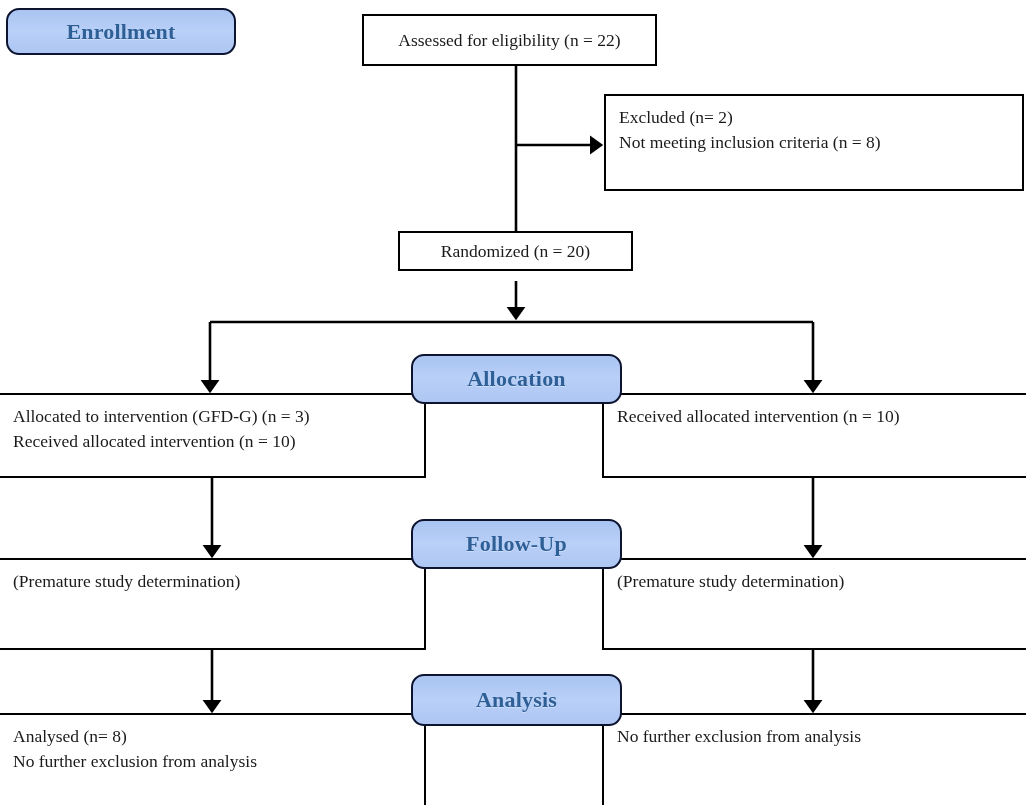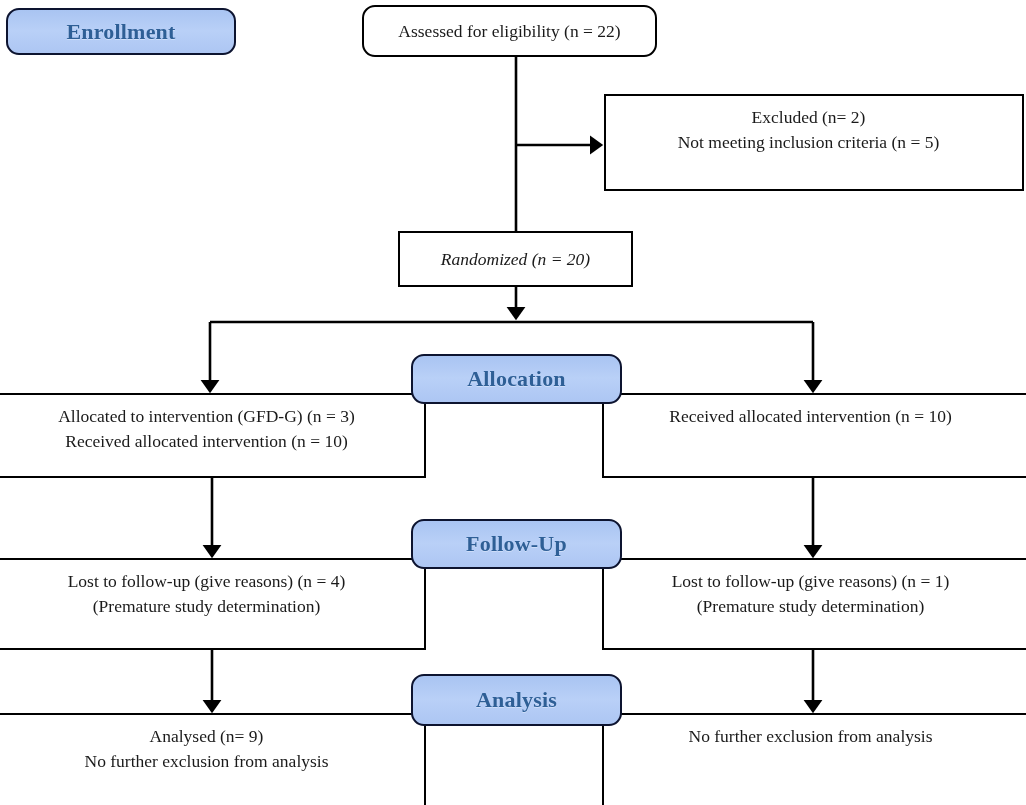--- a/index.html
+++ b/index.html
@@ -32,21 +32,20 @@
   .node {
     position: absolute;
     z-index: 2;
     box-sizing: border-box;
     background: #ffffff;
     border: 2px solid #000000;
     color: #1a1a1a;
     font-size: 17.5px;
     line-height: 1.42;
     padding: 9px 24px 9px 13px;
-    text-align: center;
   }
   .node.center {
     display: flex;
     align-items: center;
     justify-content: center;
     padding: 0;
     text-align: center;
   }
   .node .line {
     white-space: nowrap;
@@ -67,23 +66,23 @@
     font-size: 22px;
     letter-spacing: 0.2px;
     text-shadow: 0 1px 0 rgba(255,255,255,0.35);
   }
   
   #stage-enrollment { left: 6px;   top: 8px;   width: 230px; height: 47px; }
   #stage-allocation { left: 411px; top: 354px; width: 211px; height: 50px; }
   #stage-followup   { left: 411px; top: 519px; width: 211px; height: 50px; }
   #stage-analysis   { left: 411px; top: 674px; width: 211px; height: 52px; }
 
-  #box-assessed  { left: 362px; top: 5px;   width: 295px; height: 52px; font-size: 17.5px; border-radius: 13px; }
+  #box-assessed  { left: 362px; top: 14px;   width: 295px; height: 52px; font-size: 17.5px; }
   #box-excluded  { left: 604px; top: 94px;  width: 420px; height: 97px; }
-  #box-random    { left: 398px; top: 231px; width: 235px; height: 56px; font-style: italic; }
+  #box-random    { left: 398px; top: 231px; width: 235px; height: 40px; }
   #box-alloc-l   { left: -2px;  top: 393px; width: 428px; height: 85px; }
   #box-alloc-r   { left: 602px; top: 393px; width: 428px; height: 85px; }
   #box-follow-l  { left: -2px;  top: 558px; width: 428px; height: 92px; }
   #box-follow-r  { left: 602px; top: 558px; width: 428px; height: 92px; }
   #box-anal-l    { left: -2px;  top: 713px; width: 428px; height: 94px; }
   #box-anal-r    { left: 602px; top: 713px; width: 428px; height: 94px; }
 </style>
 </head>
 <body>
 
@@ -126,48 +125,46 @@
   <div class="stage" id="stage-analysis">
     <span>Analysis</span>
   </div>
 
   <div class="node center" id="box-assessed">
     <span class="line">Assessed for eligibility (n = 22)</span>
   </div>
 
   <div class="node" id="box-excluded">
     <div class="line">Excluded (n= 2)</div>
-    <div class="line">Not meeting inclusion criteria (n = 5)</div>
+    <div class="line">Not meeting inclusion criteria (n = 8)</div>
   </div>
 
   <div class="node center" id="box-random">
     <span class="line">Randomized (n = 20)</span>
   </div>
 
   <div class="node" id="box-alloc-l">
     <div class="line">Allocated to intervention (GFD-G) (n = 3)</div>
     <div class="line">Received allocated intervention (n = 10)</div>
   </div>
 
   <div class="node" id="box-alloc-r">
     <div class="line">Received allocated intervention (n = 10)</div>
   </div>
 
   <div class="node" id="box-follow-l">
-    <div class="line">Lost to follow-up (give reasons) (n = 4)</div>
     <div class="line">(Premature study determination)</div>
   </div>
 
   <div class="node" id="box-follow-r">
-    <div class="line">Lost to follow-up (give reasons) (n = 1)</div>
     <div class="line">(Premature study determination)</div>
   </div>
 
   <div class="node" id="box-anal-l">
-    <div class="line">Analysed (n= 9)</div>
+    <div class="line">Analysed (n= 8)</div>
     <div class="line">No further exclusion from analysis</div>
   </div>
 
   <div class="node" id="box-anal-r">
     <div class="line">No further exclusion from analysis</div>
   </div>
 
 </div>
 
 </body></html>

